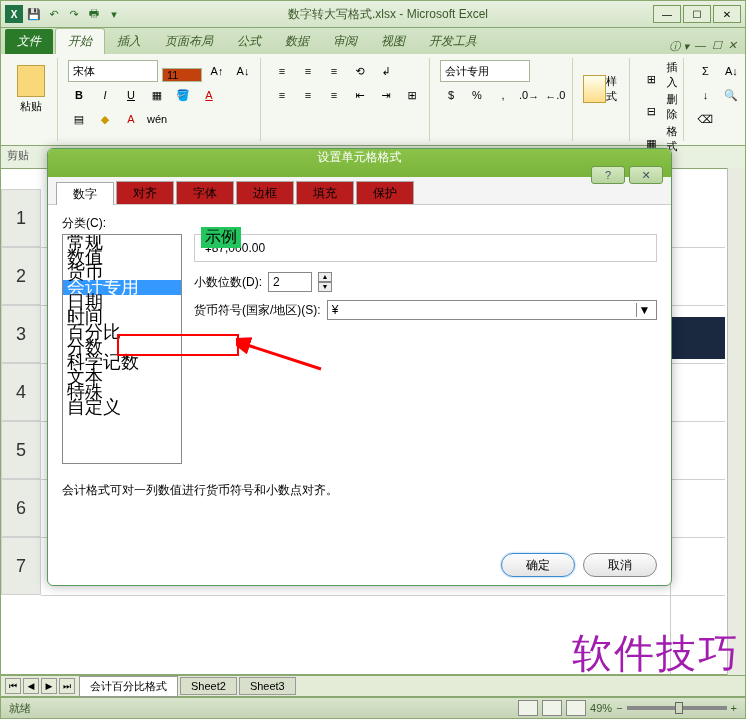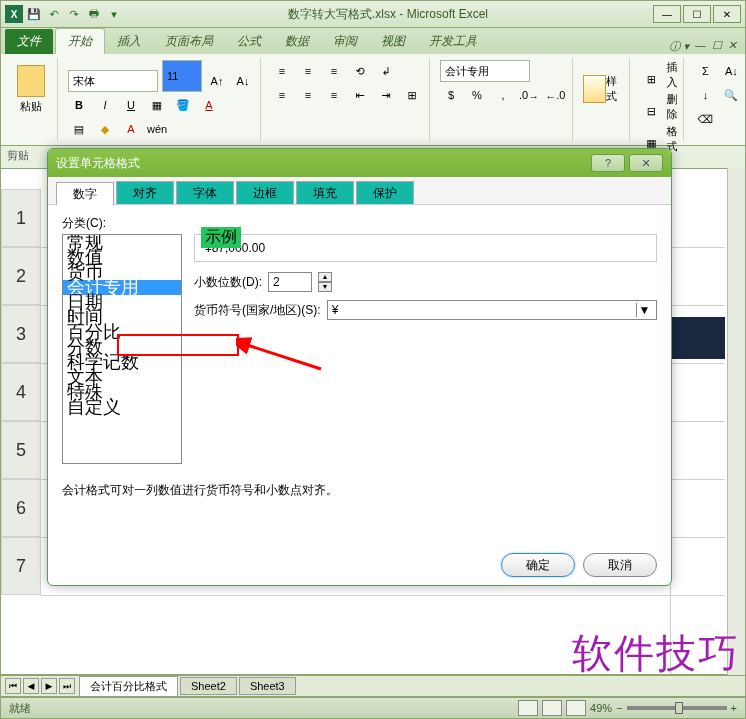--- a/index.html
+++ b/index.html
@@ -20,21 +20,21 @@
 .tab.file { background: #2a7a2a; color: #fff; border-radius: 2px 2px 0 0; margin-right: 2px; }
 .tab.active { background: #f4f8f0; border: 1px solid #a8c090; border-bottom: none; border-radius: 3px 3px 0 0; }
 .ribbon-right { margin-left: auto; display: flex; gap: 6px; padding-right: 8px; font-size: 11px; color: #3b5a2a; }
 
 
 .ribbon-body { height: 92px; background: #f4f8f0; border: 1px solid #8aa870; border-top: none; display: flex; padding: 4px; gap: 4px; }
 .ribbon-group { border-right: 1px solid #c8d8b8; padding: 2px 6px; display: flex; flex-direction: column; }
 .group-row { display: flex; gap: 4px; align-items: flex-end; margin-bottom: 2px; }
 .rb-btn { min-width: 22px; height: 22px; border: 1px solid transparent; display: flex; align-items: center; justify-content: center; font-size: 11px; }
 .font-box { width: 90px; height: 22px; border: 1px solid #a8b898; background: #fff; font-size: 11px; padding: 0 4px; display: flex; align-items: center; }
-.size-box { width: 40px; height: 32px; border: 1px solid #a8b898; background: #3b82f6; font-size: 11px; padding: 0 4px; display: flex; align-items: center; }
+.size-box { width: 40px; height: 14px; border: 1px solid #a8b898; background: #c2410c; font-size: 11px; padding: 0 4px; display: flex; align-items: center; }
 .nf-box { width: 90px; height: 22px; border: 1px solid #a8b898; background: #fff; font-size: 11px; padding: 0 4px; display: flex; align-items: center; }
 .paste-big { width: 40px; height: 58px; display: flex; flex-direction: column; align-items: center; justify-content: center; font-size: 11px; }
 .paste-icon { width: 28px; height: 32px; background: #f8d878; border: 1px solid #c0a040; margin-bottom: 2px; }
 .styles-big { width: 40px; height: 58px; display: flex; align-items: center; justify-content: center; font-size: 11px; }
 .styles-icon { width: 28px; height: 28px; background: linear-gradient(#ffe, #fd8); border: 1px solid #c0a040; }
 
 
 .formula-area { height: 22px; border-left: 1px solid #8aa870; border-right: 1px solid #8aa870; background: #e8f0e0; font-size: 11px; padding: 2px 6px; color: #555; }
 
 
@@ -54,25 +54,25 @@
 
 
 .statusbar { position: absolute; bottom: 0; left: 0; right: 0; height: 22px; background: linear-gradient(#d8e4cc, #c4d4b4); border: 1px solid #8aa870; display: flex; align-items: center; font-size: 11px; padding: 0 8px; color: #3b5a2a; }
 .status-right { margin-left: auto; display: flex; gap: 4px; align-items: center; }
 .view-btn { width: 20px; height: 16px; border: 1px solid #888; background: #f0f4e8; }
 .zoom-slider { width: 100px; height: 4px; background: #888; position: relative; }
 .zoom-thumb { position: absolute; left: 48px; top: -4px; width: 8px; height: 12px; background: #d0d8c0; border: 1px solid #666; }
 
 
 .dialog { position: absolute; left: 47px; top: 148px; width: 625px; height: 438px; background: #fff; border: 1px solid #5a9a5a; box-shadow: 0 0 12px rgba(0,0,0,0.3); border-radius: 6px; overflow: hidden; }
-.dlg-title { height: 28px; background: linear-gradient(#8bc34a, #7ab33a); display: flex; align-items: center; padding: 0 8px; font-size: 12px; color: #fff; }
+.dlg-title { height: 28px; background: linear-gradient(#8bc34a, #7ab33a); display: flex; align-items: center; padding: 0 8px; font-size: 12px; color: #fff; flex-direction: column; }
 .dlg-title-controls { margin-left: auto; display: flex; gap: 4px; }
 .dlg-title-btn { width: 34px; height: 18px; background: linear-gradient(#d4e8c0, #b8d4a0); border: 1px solid #6a9a4a; border-radius: 3px; font-size: 11px; display: flex; align-items: center; justify-content: center; color: #456; }
 .dlg-tabs { height: 28px; background: #f4f4f4; border-bottom: 1px solid #ccc; display: flex; padding-left: 8px; padding-top: 4px; }
-.dlg-tab { padding: 3px 16px; font-size: 12px; border: 1px solid #aaa; background: #14b8a6; margin-right: 2px; border-bottom: none; }
+.dlg-tab { padding: 3px 16px; font-size: 12px; border: 1px solid #aaa; background: #b91c1c; margin-right: 2px; border-bottom: none; }
 .dlg-tab.active { background: #fff; position: relative; top: 1px; }
 .dlg-body { position: absolute; top: 56px; bottom: 36px; left: 0; right: 0; padding: 10px 14px; font-size: 12px; }
 .cat-label { font-size: 12px; margin-bottom: 2px; }
 .cat-list { width: 120px; height: 230px; border: 1px solid #888; background: #fff; overflow: hidden; float: left; }
 .cat-item { padding: 0px 4px; font-size: 18px; line-height: 15px; cursor: default; }
 .cat-item.selected { background: #3399ff; color: #fff; }
 .right-panel { margin-left: 132px; }
 .sample-box { border: 1px solid #ccc; padding: 6px 10px; margin-bottom: 10px; position: relative; }
 .sample-label { position: absolute; top: -8px; left: 6px; background: #22c55e; padding: 0 4px; font-size: 16px; }
 .field-row { display: flex; align-items: center; gap: 6px; margin-bottom: 8px; font-size: 12px; }

